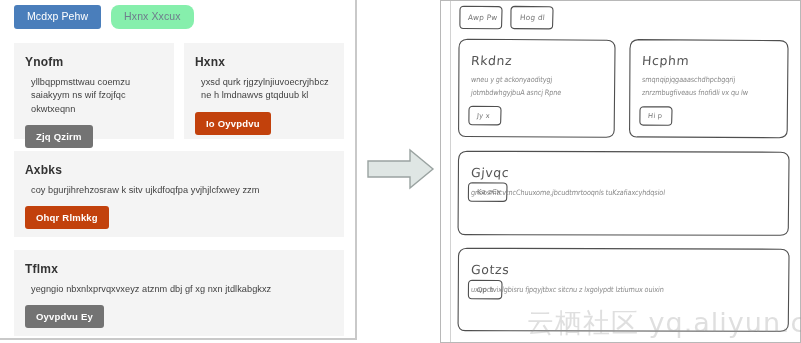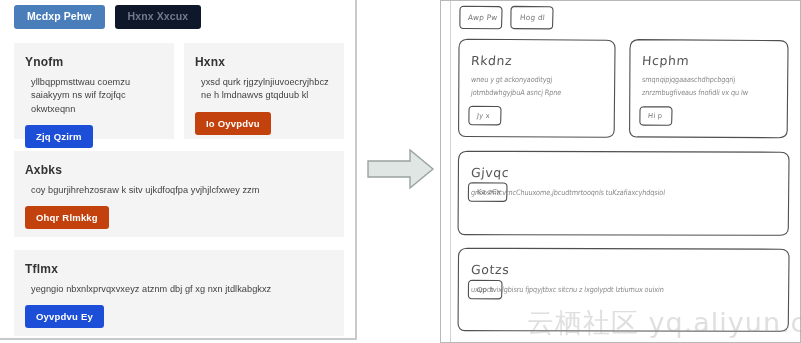--- a/index.html
+++ b/index.html
@@ -31,30 +31,30 @@
 
   #button-bar {
     position: absolute;
     left: 14px;
     top: 5px;
     display: flex;
     gap: 10px;
   }
   .topbtn {
     font-size: 10.5px;
-    font-weight: bold;
+    font-weight: normal;
     color: #ffffff;
     padding: 6px 13px;
     border-radius: 3px;
     line-height: 1.1;
     white-space: nowrap;
     letter-spacing: 0.1px;
   }
   .topbtn.primary { background: #4a7ebb; }
-  .topbtn.dark    { background: #0f172a; color: #6f7c8c; }
+  .topbtn.dark    { background: #86efac; color: #6f7c8c; border-radius: 8px; }
 
   .card {
     position: absolute;
     background: #f4f4f4;
     box-sizing: border-box;
   }
   #card-ynofm { left: 14px; top: 43px;  width: 160px; height: 96px; }
   #card-bxfsm { left: 184px; top: 43px; width: 160px; height: 96px; }
   #card-axbks { left: 14px; top: 151px; width: 330px; height: 86px; }
   #card-tflmx { left: 14px; top: 250px; width: 330px; height: 86px; }
@@ -77,21 +77,21 @@
     display: inline-block;
     font-size: 9.5px;
     font-weight: bold;
     color: #ffffff;
     padding: 6px 11px;
     border-radius: 3px;
     margin: 9px 0 0 11px;
     letter-spacing: 0.2px;
     white-space: nowrap;
   }
-  .btn-orange { background: #1d4ed8; }
+  .btn-orange { background: #737373; }
   .btn-green  { background: #c2410c; }
 
   
   #arrow-wrap {
     position: absolute;
     left: 366px;
     top: 145px;
     width: 70px;
     height: 48px;
   }

